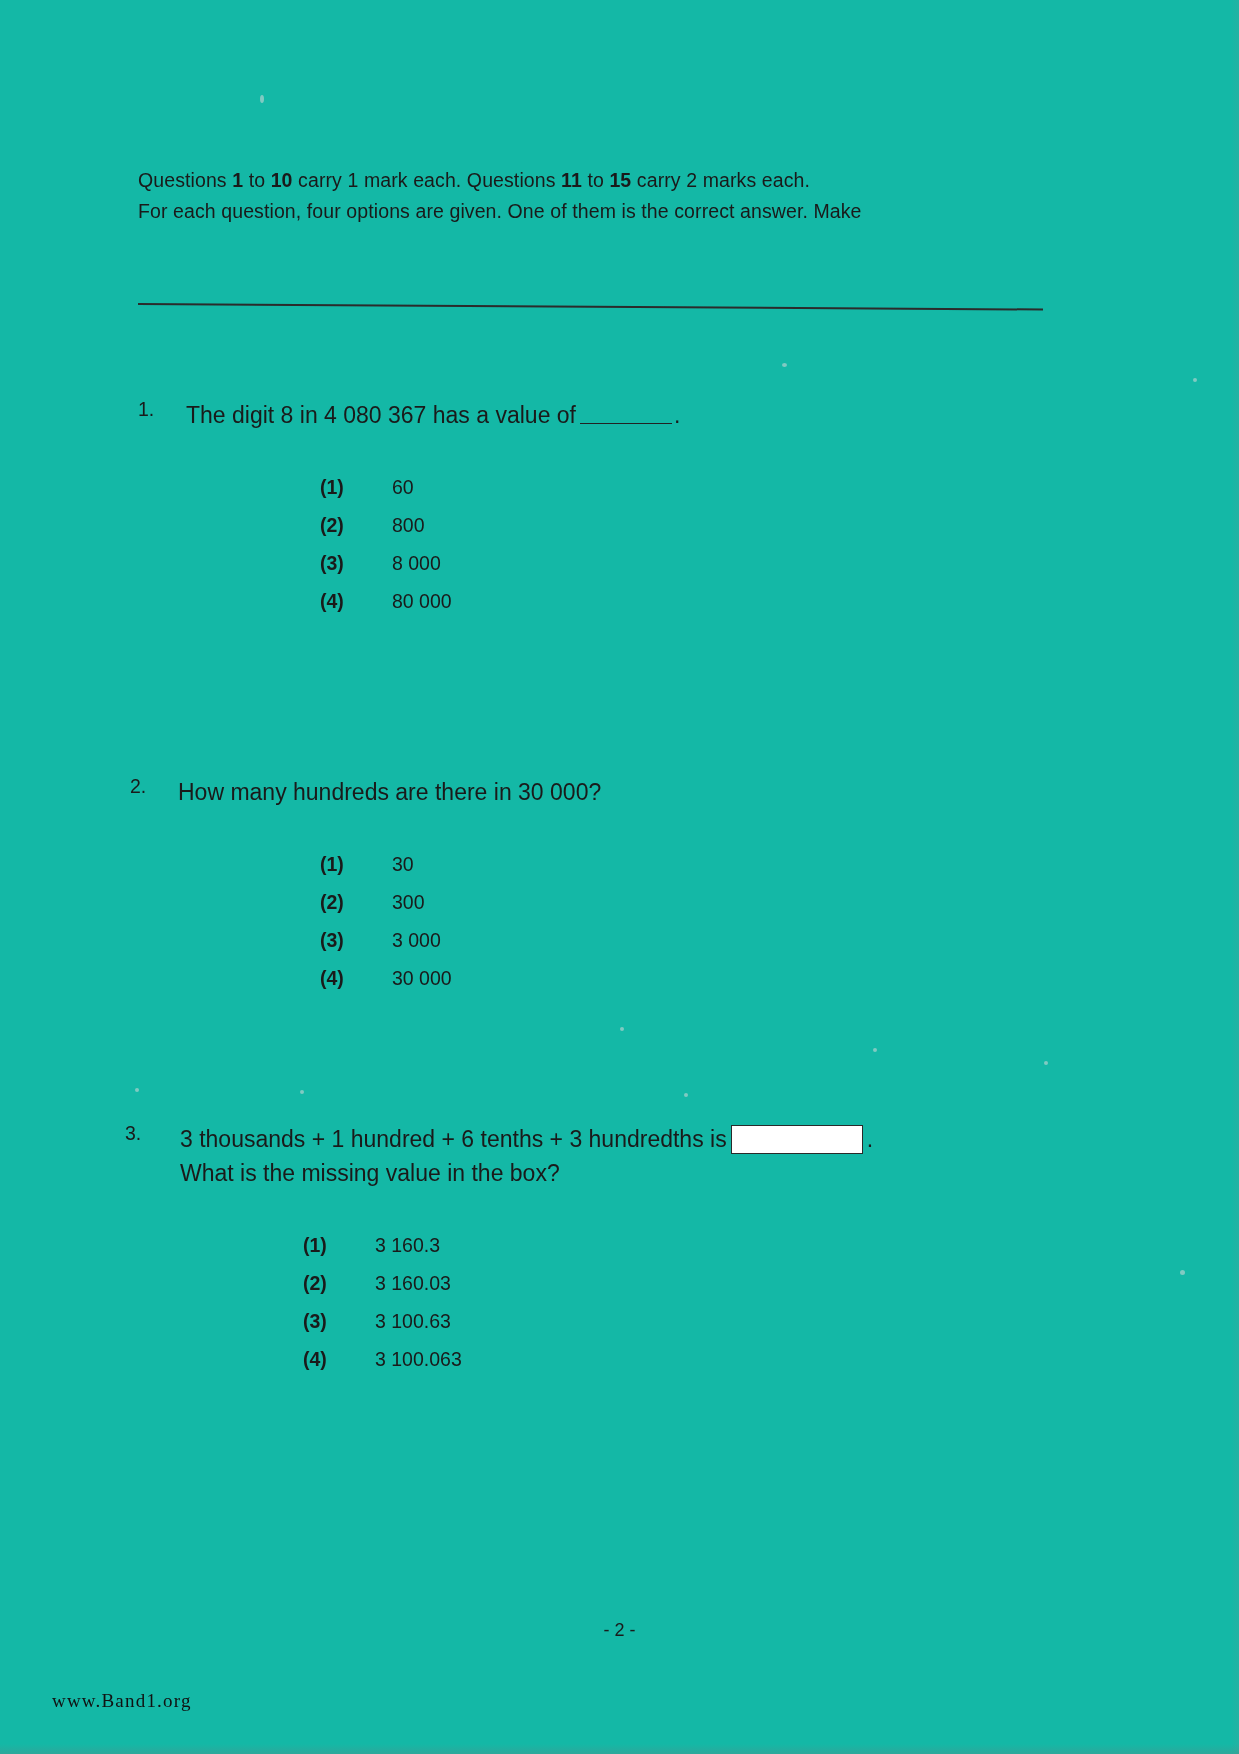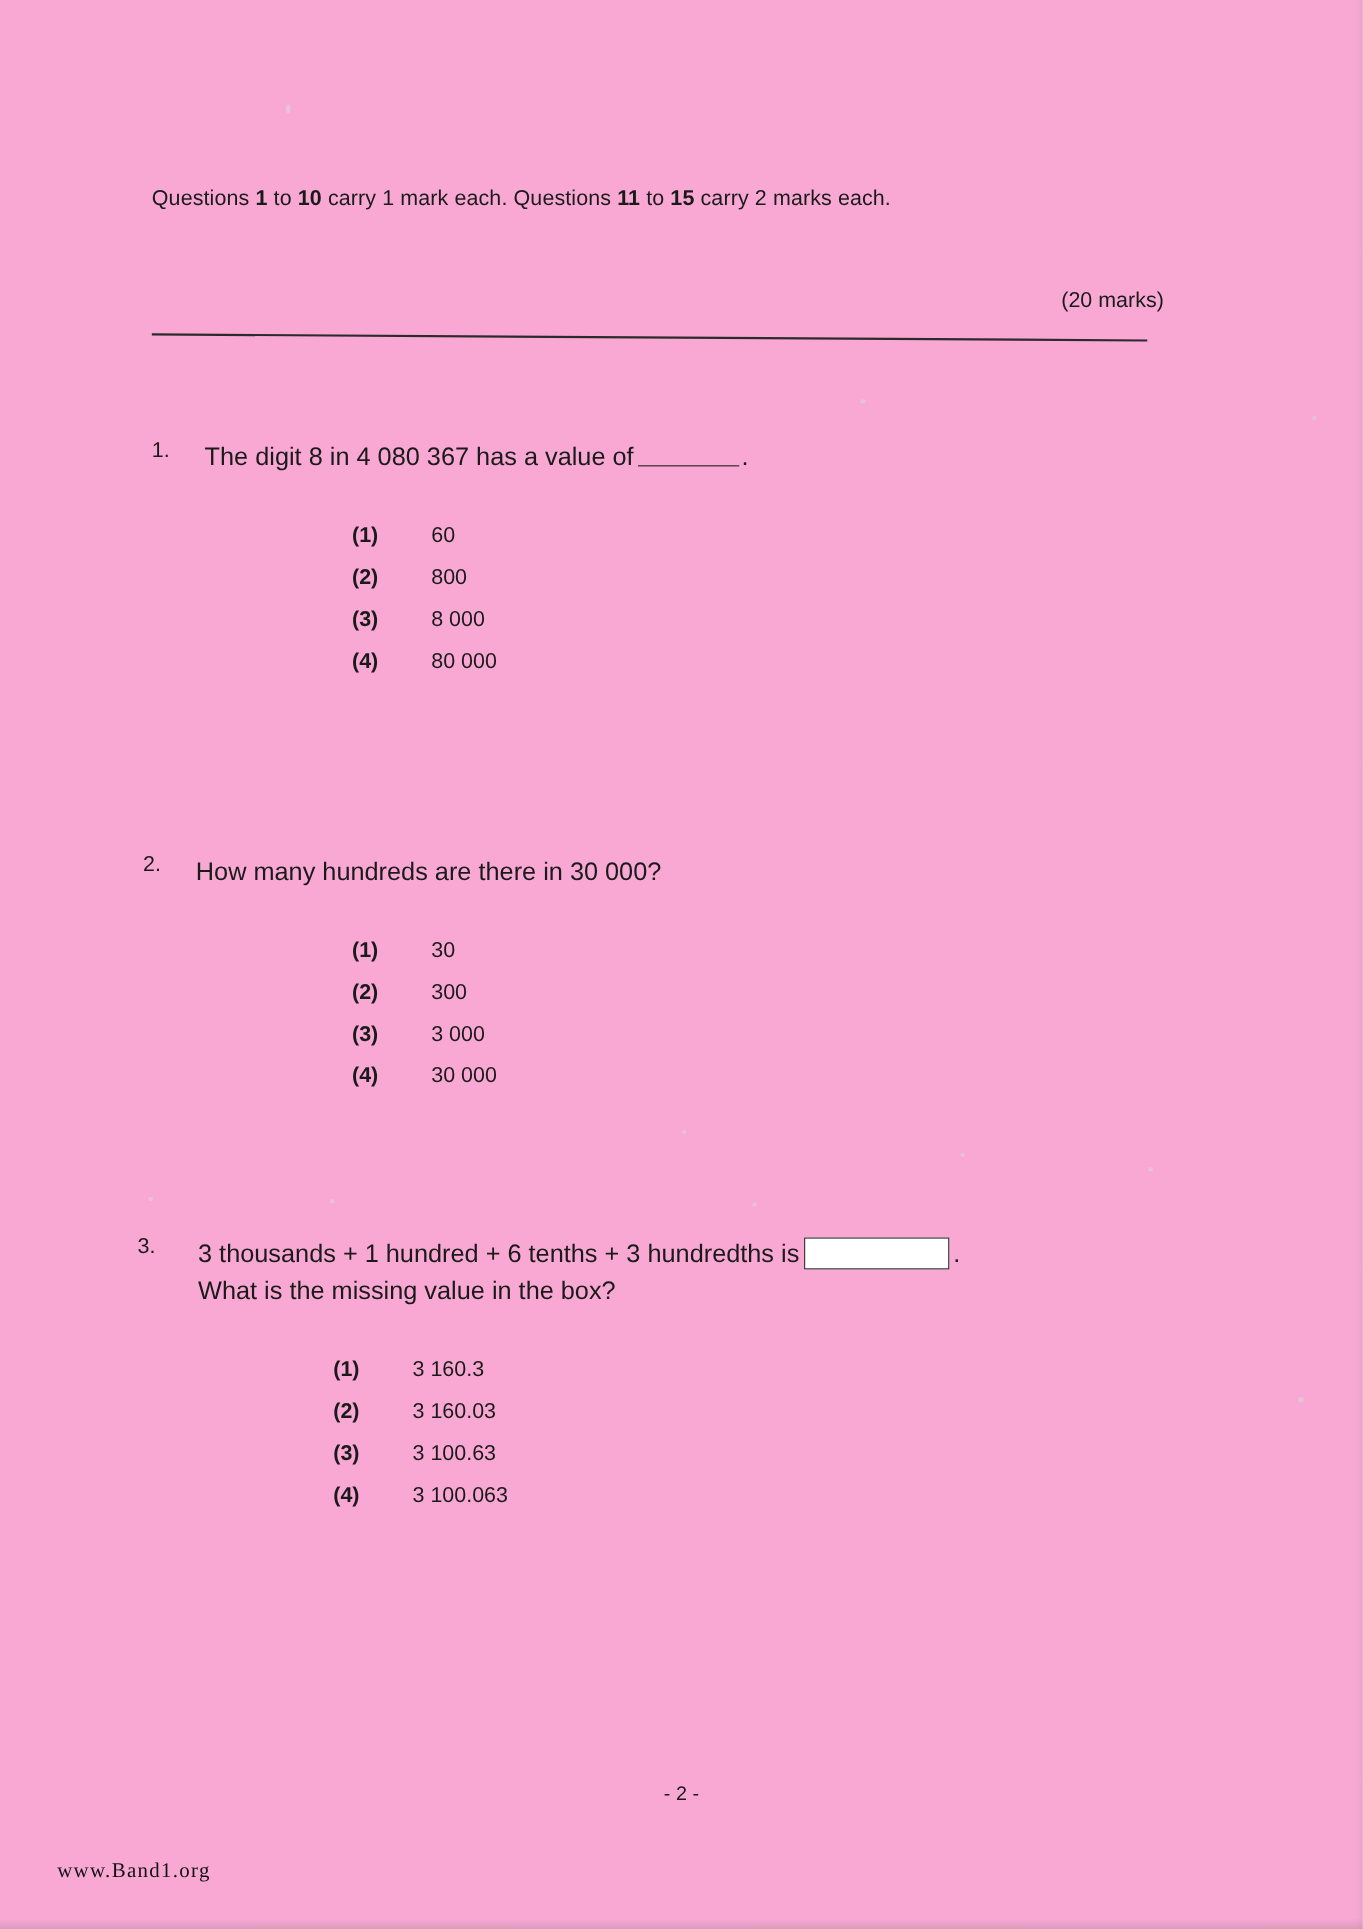--- a/index.html
+++ b/index.html
@@ -13,21 +13,21 @@
     font-family: "Liberation Sans", sans-serif;
     color: #1b1b1b;
     position: relative;
     overflow: hidden;
   }
   .page {
     position: absolute;
     left: 0; top: 0;
     width: 1239px;
     height: 1754px;
-    background: #f9a8d4;
+    background: #14b8a6;
   }
   
   .scan-noise {
     position: absolute;
     background: #d8d8d8;
     border-radius: 50%;
     opacity: 0.55;
   }
   .instructions {
     position: absolute;
@@ -164,24 +164,23 @@
   <div class="scan-noise" style="left:1044px; top:1061px; width:4px; height:4px;"></div>
   <div class="scan-noise" style="left:1180px; top:1270px; width:5px; height:5px;"></div>
   <div class="scan-noise" style="left:873px; top:1048px; width:4px; height:4px;"></div>
   <div class="scan-noise" style="left:300px; top:1090px; width:4px; height:4px;"></div>
   <div class="scan-noise" style="left:135px; top:1088px; width:4px; height:4px;"></div>
   <div class="scan-noise" style="left:684px; top:1093px; width:4px; height:4px;"></div>
   <div class="scan-noise" style="left:620px; top:1027px; width:4px; height:4px;"></div>
 
   <div class="instructions">
     <span><span>Questions </span><span class="bold">1</span><span> to </span><span class="bold">10</span><span> carry 1 mark each. Questions </span><span class="bold">11</span><span> to </span><span class="bold">15</span><span> carry 2 marks each.</span></span><br>
-    <br>
-  </div>
-
-  <div class="marks">(20 marks)</div>
+    <span>For each question, four options are given. One of them is the correct answer. Make</span><br>
+  </div>
+
 
   <div class="rule"></div>
 
   <div class="q-block" style="left:138px; top:398px;">
     <div class="q-num">1.</div>
     <div class="q-text">
       <span>The digit 8 in 4 080 367 has a value of</span><span class="blank-line"></span><span>.</span>
     </div>
     <div class="options" style="left:182px; top:78px;">
       <div class="opt">

